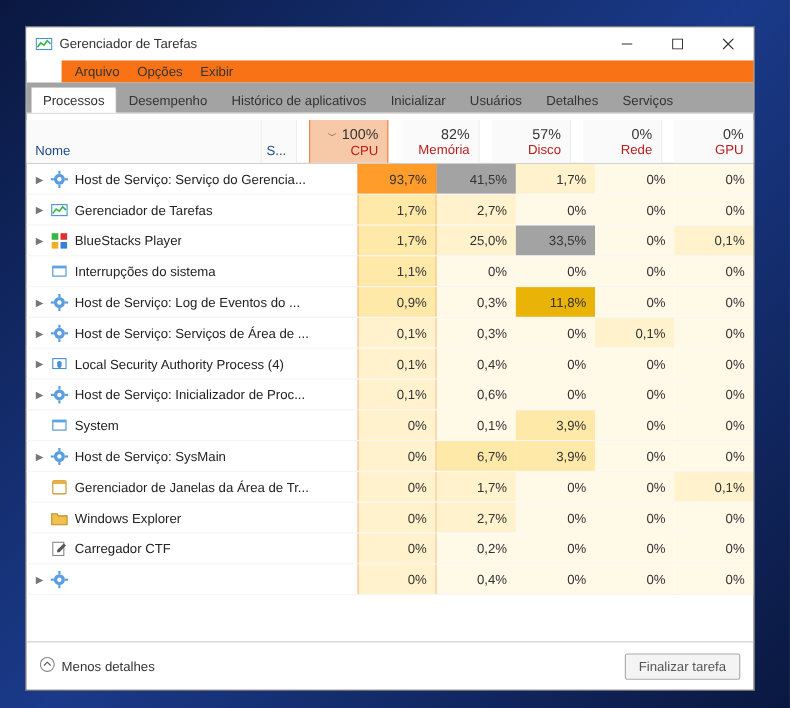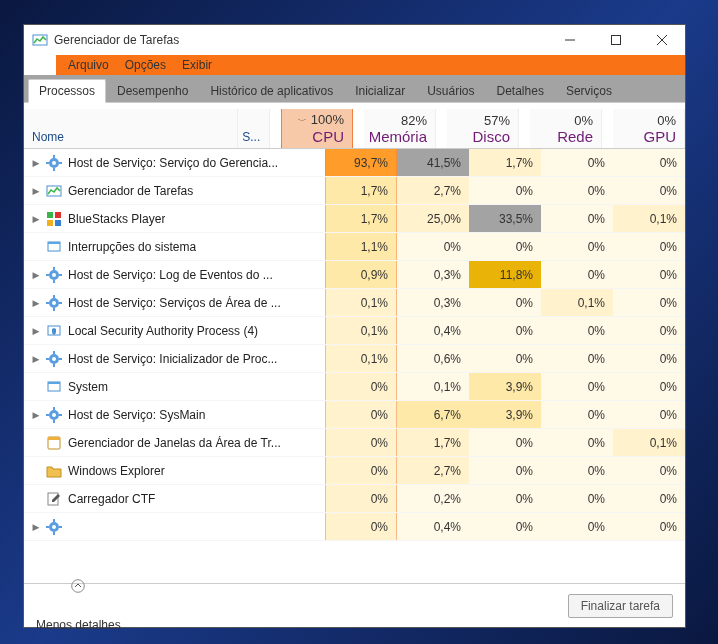--- a/index.html
+++ b/index.html
@@ -114,21 +114,21 @@
   align-items: flex-end;
   justify-content: center;
   padding: 2px 8px 2px 4px;
   color: #1a4a8a;
   border-right: 1px solid #eee;
   background: #fafafa;
   margin-left: 11px;
 }
 .h-metric.cpu { background: #f8c9a8; border-left: 1px solid #f08040; border-right: 1px solid #f08040; }
 .h-pct { font-size: 13px; color: #333; }
-.h-label { font-size: 15px; color: #701a75; }
+.h-label { font-size: 12px; color: #b91c1c; }
 .h-sort { font-size: 9px; margin-right: 4px; }
 .rows { overflow-y: scroll; height: 434px; position: relative; }
 .row {
   display: flex;
   height: 28px;
   align-items: center;
   border-bottom: 1px solid #f5f5f5;
 }
 .c-name {
   width: 268px;
@@ -179,23 +179,22 @@
   height: 44px;
   border-top: 1px solid #ccc;
   display: flex;
   align-items: center;
   padding: 0 12px;
   justify-content: space-between;
 }
 .fewer {
   display: flex;
   align-items: center;
-  gap: 22px;
+  gap: 6px;
   color: #333;
-  flex-direction: column;
 }
 .end-btn {
   padding: 4px 12px;
   border: 1px solid #aaa;
   background: #f4f4f4;
   color: #555;
   border-radius: 2px;
 }
 
 .svg-gear { fill: #5a9de0; }

